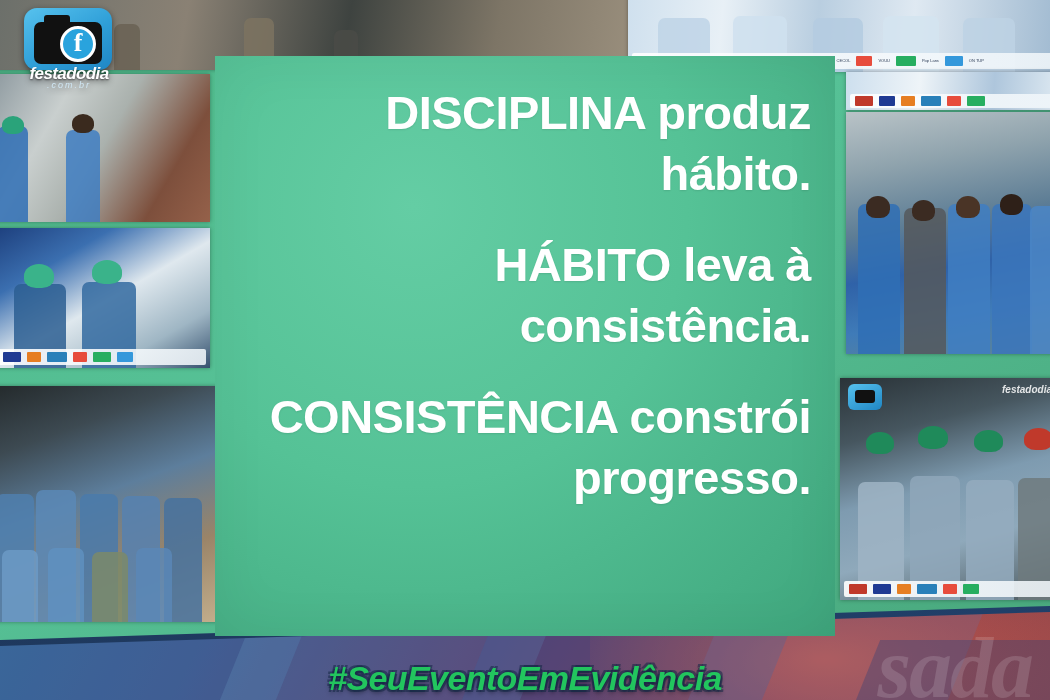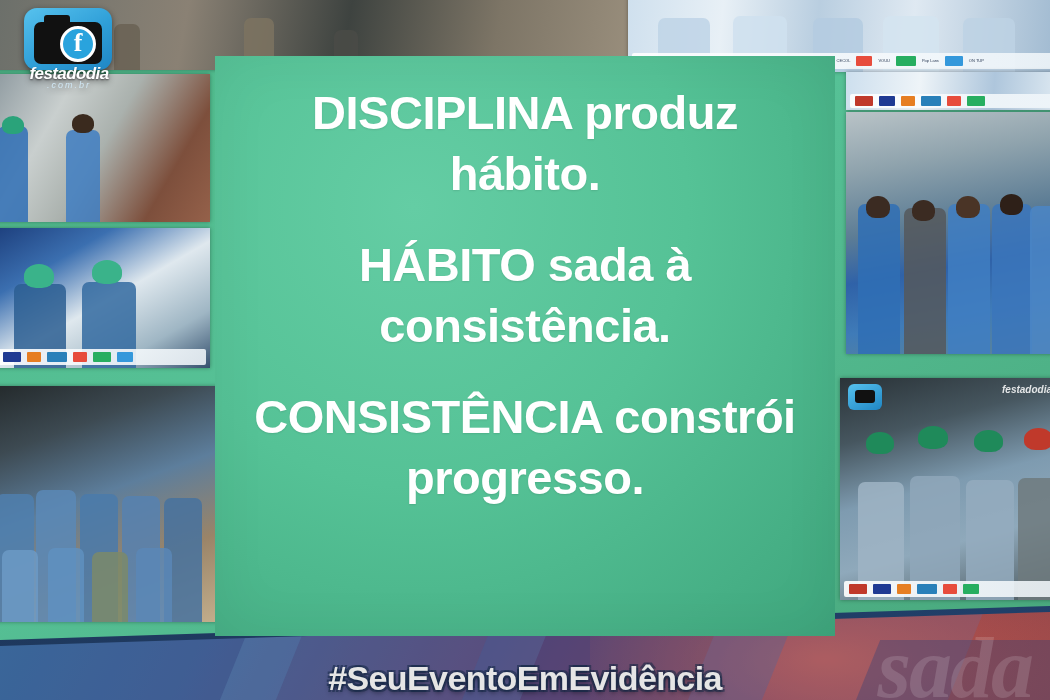--- a/index.html
+++ b/index.html
@@ -89,40 +89,41 @@
 
   
   .slide{
     position:absolute; left:215px; top:56px; width:620px; height:580px;
     background:
       radial-gradient(ellipse at 32% 26%, #64cda4 0%, #55c296 46%, #3fa67d 100%);
     box-shadow: inset 0 0 60px rgba(0,0,0,.06);
   }
   .slide-text{
     position:absolute; left:0; right:0; top:26px;
-    text-align:center; color:#ffffff;
+    text-align:right; color:#ffffff;
     font-weight:700; font-size:47px; line-height:1.30;
     letter-spacing:-.5px;
     text-shadow:0 1px 2px rgba(0,0,0,.10);
     padding:0 24px;
   }
   .slide-text p{ margin:0 0 30px 0; }
   .slide-text p:last-child{ margin-bottom:1px; }
 
   
   .hash-wrap{
     position:absolute; left:0; right:0; bottom:4px; text-align:center; z-index:40;
   }
   .hash1{
-    font-size:34px; font-weight:700; color:#e5e5e5; letter-spacing:-.6px;
+    font-size:34px; font-weight:700; color:#22c55e; letter-spacing:-.6px;
     line-height:1.04;
     text-shadow:
       -2px -2px 0 rgba(20,40,70,.55), 2px -2px 0 rgba(20,40,70,.55),
       -2px  2px 0 rgba(20,40,70,.55), 2px  2px 0 rgba(20,40,70,.55),
        0 3px 5px rgba(0,0,0,.45);
+    font-style: italic;
   }
   .hash2{
     font-size:34px; font-weight:700; letter-spacing:-.6px; line-height:1.10;
     color:transparent;
     -webkit-text-stroke:2px #ffffff;
     text-shadow:0 2px 4px rgba(0,0,0,.35);
   }
 
   
   .logo{
@@ -314,21 +315,21 @@
     <div class="fig" style="left:170px;width:38px;height:124px;background:#47729f;"></div>
     <div class="fig" style="left:8px;width:36px;height:72px;background:#6c9ac6;"></div>
     <div class="fig" style="left:54px;width:36px;height:74px;background:#5f90bf;"></div>
     <div class="fig" style="left:98px;width:36px;height:70px;background:#7b8a6a;"></div>
     <div class="fig" style="left:142px;width:36px;height:74px;background:#5a87b6;"></div>
   </div>
 
   <div class="slide">
     <div class="slide-text">
       <p>DISCIPLINA produz hábito.</p>
-      <p>HÁBITO sada à consistência.</p>
+      <p>HÁBITO leva à consistência.</p>
       <p>CONSISTÊNCIA constrói progresso.</p>
     </div>
   </div>
 
   <div class="hash-wrap">
     <div class="hash1">#SeuEventoEmEvidência</div>
   </div>
 
   <div class="logo">
     <div class="logo-card"></div>

